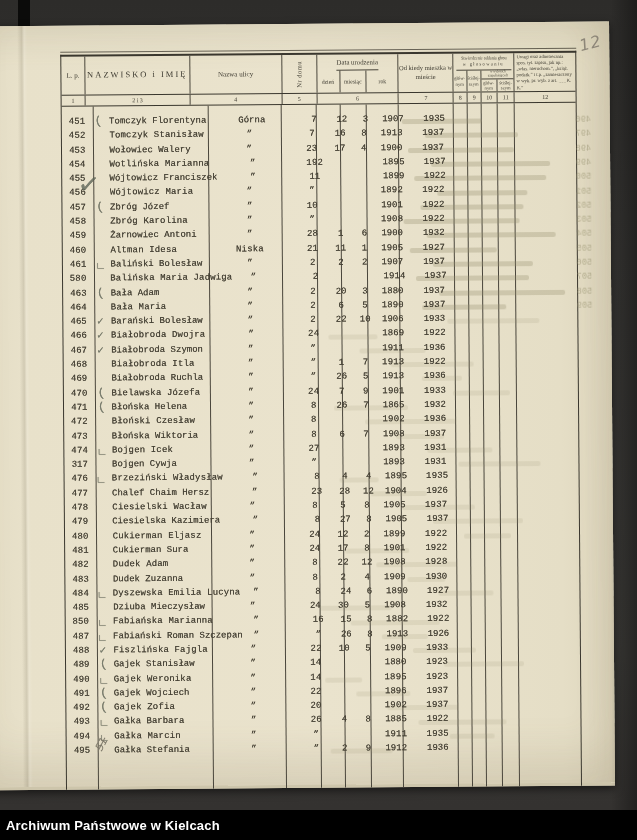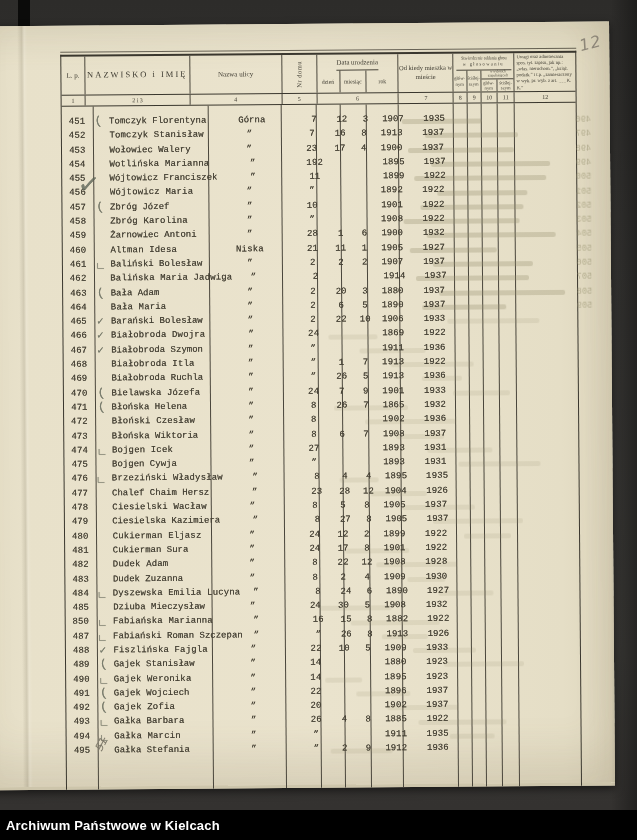--- a/index.html
+++ b/index.html
@@ -492,21 +492,21 @@
           <span class="mm">2</span>
           <span class="yy">1907</span>
           <span class="od">1937</span>
           <span class="c8"></span>
           <span class="c9"></span>
           <span class="c10"></span>
           <span class="c11"></span>
           <span class="cuw"></span>
         </div>
         <div class="row">
-          <span class="lp">462</span>
+          <span class="lp">580</span>
           <span class="nm">
             <i class="mark"></i>
             <span class="nmt">Balińska Maria Jadwiga</span>
           </span>
           <span class="st">”</span>
           <span class="hs">2</span>
           <span class="dd"></span>
           <span class="mm"></span>
           <span class="yy">1914</span>
           <span class="od">1937</span>
@@ -726,21 +726,21 @@
           <span class="mm"></span>
           <span class="yy">1893</span>
           <span class="od">1931</span>
           <span class="c8"></span>
           <span class="c9"></span>
           <span class="c10"></span>
           <span class="c11"></span>
           <span class="cuw"></span>
         </div>
         <div class="row">
-          <span class="lp">475</span>
+          <span class="lp">317</span>
           <span class="nm">
             <i class="mark"></i>
             <span class="nmt">Bojgen Cywja</span>
           </span>
           <span class="st">”</span>
           <span class="hs">”</span>
           <span class="dd"></span>
           <span class="mm"></span>
           <span class="yy">1893</span>
           <span class="od">1931</span>

